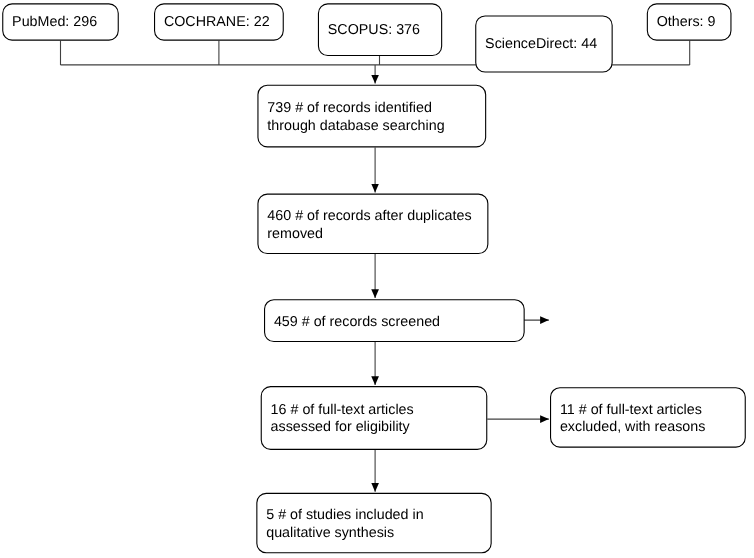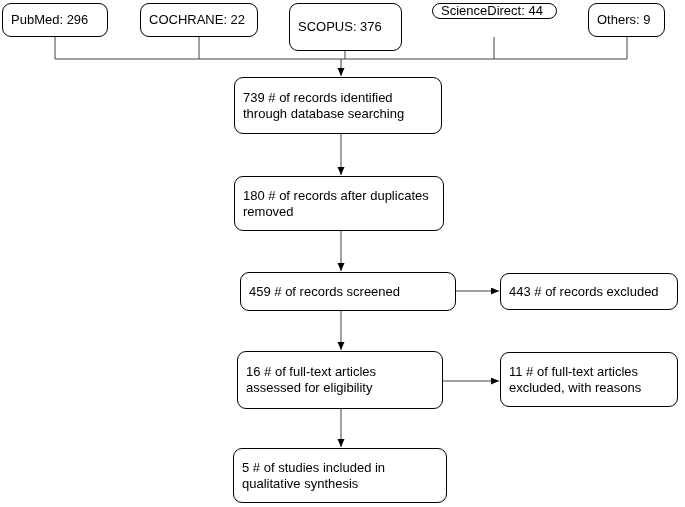--- a/index.html
+++ b/index.html
@@ -45,46 +45,43 @@
 
   <div class="box" style="left:2px;   top:3px; width:106px; height:34px;">
     <span>PubMed: 296</span>
   </div>
   <div class="box" style="left:140px; top:3px; width:118px; height:34px;">
     <span>COCHRANE: 22</span>
   </div>
   <div class="box" style="left:289px; top:3px; width:113px; height:48px;">
     <span>SCOPUS: 376</span>
   </div>
-  <div class="box" style="left:432px; top:3px; width:125px; height:16px;">
+  <div class="box" style="left:432px; top:14px; width:125px; height:52px;">
     <span>ScienceDirect: 44</span>
   </div>
   <div class="box" style="left:588px; top:3px; width:77px; height:34px;">
     <span>Others: 9</span>
   </div>
 
   <div class="box" style="left:234px; top:77px; width:208px; height:57px;">
     <span>739 # of records identified through database searching</span>
   </div>
   <div class="box" style="left:234px; top:176px; width:210px; height:55px;">
-    <span>180 # of records after duplicates removed</span>
+    <span>460 # of records after duplicates removed</span>
   </div>
-  <div class="box" style="left:240px; top:272px; width:216px; height:39px;text-align:center;">
+  <div class="box" style="left:240px; top:272px; width:237px; height:39px;text-align:center;">
     <span>459 # of records screened</span>
   </div>
   <div class="box" style="left:237px; top:351px; width:206px; height:58px;justify-content:flex-end;">
     <span>16 # of full-text articles assessed for eligibility</span>
   </div>
   <div class="box" style="left:233px; top:448px; width:214px; height:55px;align-items:center;">
     <span>5 # of studies included in qualitative synthesis</span>
   </div>
 
-  <div class="box" style="left:500px; top:273px; width:178px; height:37px;">
-    <span>443 # of records excluded</span>
-  </div>
   <div class="box" style="left:500px; top:352px; width:178px; height:55px;">
     <span>11 # of full-text articles excluded, with reasons</span>
   </div>
 
   <svg class="connector-layer" viewBox="0 0 685 507" xmlns="http://www.w3.org/2000/svg">
     <defs>
       <marker id="arrowhead" markerWidth="9" markerHeight="8" refX="8" refY="3.5" orient="auto" markerUnits="userSpaceOnUse">
         <path d="M0,0 L8,3.5 L0,7 z" style="fill:#000000; stroke:none;"></path>
       </marker>
     </defs>

